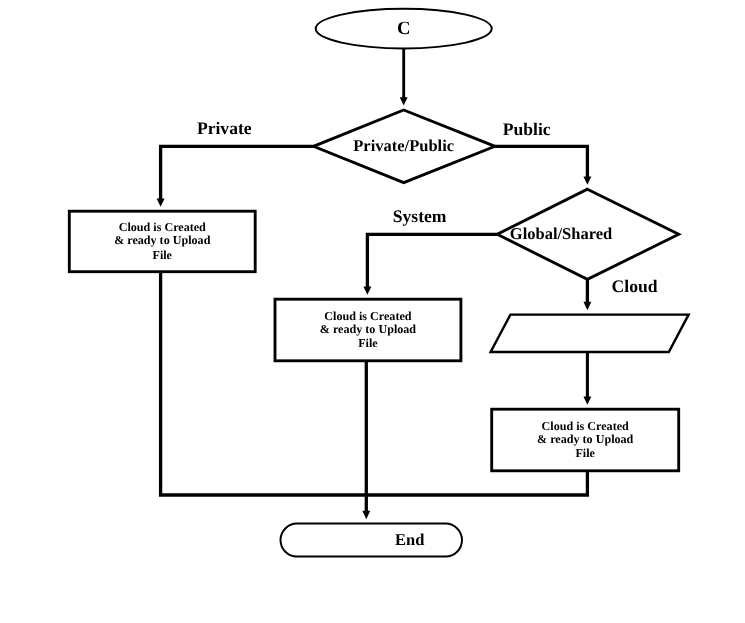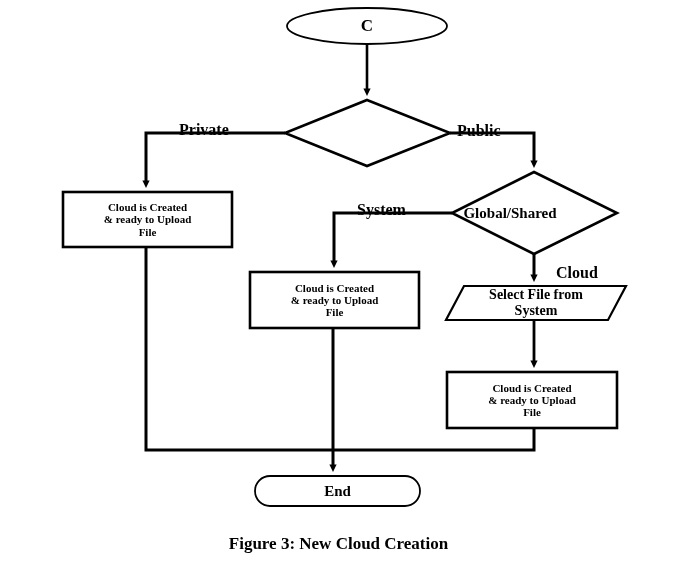--- a/index.html
+++ b/index.html
@@ -28,21 +28,21 @@
     position:absolute;
     left:0;right:0;
     text-align:center;
     font-family:"Liberation Serif",serif;
     font-weight:bold;
     color:#000;
   }
   .t13{font-size:11px;}
   .t14{font-size:14px;}
   .t15{font-size:15px;}
-  .t16{font-size:16px;margin-top:12px;}
+  .t16{font-size:16px;}
   .t17{font-size:17px;}
 </style>
 </head>
 <body>
 
 <div id="figure">
 
   <svg id="flow" viewBox="0 0 677 566">
     <defs>
       <marker id="arrow" markerWidth="9" markerHeight="9" refX="4.2" refY="4.2" orient="auto" markerUnits="userSpaceOnUse">
@@ -80,43 +80,41 @@
 
     <path d="M146,247 L146,450 L333,450" fill="none" stroke="#000" stroke-width="3"></path>
 
     <path d="M534,428 L534,450 L333,450" fill="none" stroke="#000" stroke-width="3"></path>
 
     <path d="M333,328 L333,468" fill="none" stroke="#000" stroke-width="3" marker-end="url(#arrow)"></path>
   </svg>
 
   <div class="node-label t17" style="left:287px;top:8px;width:160px;height:36px;">C</div>
 
+  <div class="node-label t15" style="left:285px;top:118px;width:164px;height:30px;">Private/Public</div>
 
   <div class="node-label t13" style="left:63px;top:192px;width:169px;height:55px;">Cloud is Created
 &amp; ready to Upload
 File</div>
 
   <div class="node-label t15" style="left:428px;top:198px;width:164px;height:30px;">Global/Shared</div>
 
   <div class="node-label t13" style="left:250px;top:272px;width:169px;height:56px;">Cloud is Created
 &amp; ready to Upload
 File</div>
 
-  <div class="node-label t14" style="left:452px;top:286px;width:168px;height:34px;">Select File from
-System</div>
 
   <div class="node-label t13" style="left:447px;top:372px;width:170px;height:56px;">Cloud is Created
 &amp; ready to Upload
 File</div>
 
-  <div class="node-label t15" style="left:255px;top:476px;width:165px;height:30px;">End</div>
+  <div class="node-label t15" style="left:255px;top:476px;width:165px;height:30px;padding-left:35px;">End</div>
 
   <div class="edge-label t16" style="left:179px;top:109px;">Private</div>
 
   <div class="edge-label t16" style="left:457px;top:110px;">Public</div>
 
   <div class="edge-label t16" style="left:357px;top:189px;">System</div>
 
   <div class="edge-label t16" style="left:556px;top:252px;">Cloud</div>
 
-  <div id="caption" class="t17" style="top:534px;">Figure 3: New Cloud Creation</div>
 
 </div>
 
 </body></html>

